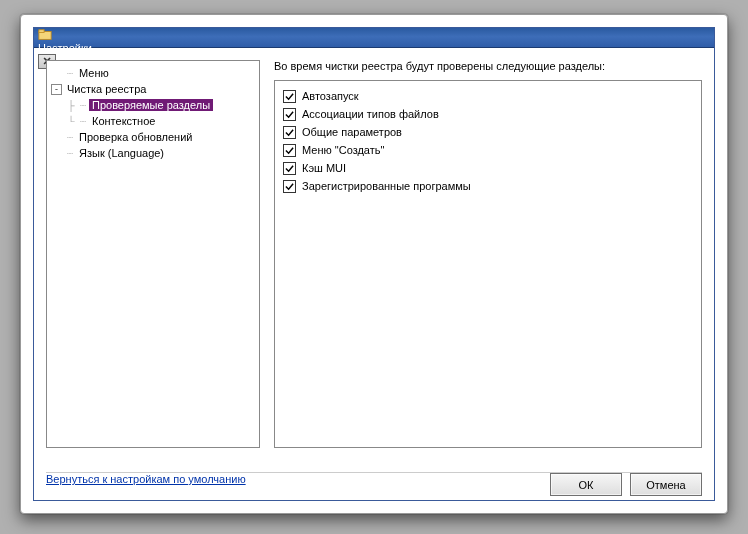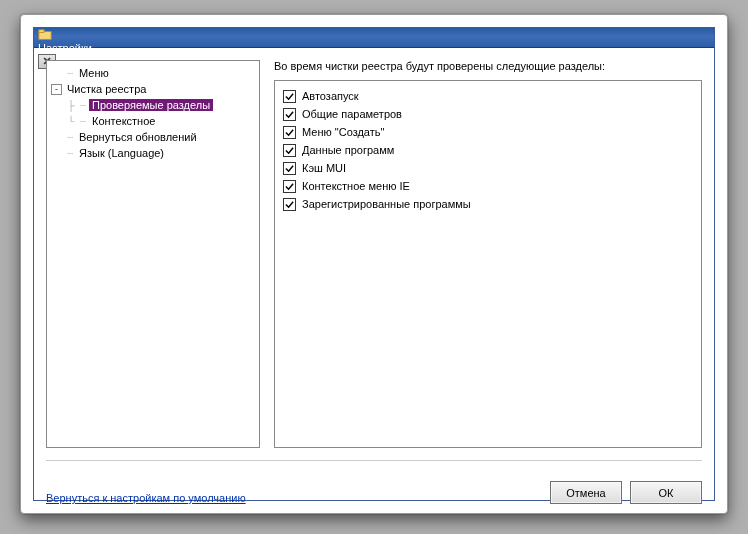--- a/index.html
+++ b/index.html
@@ -129,23 +129,23 @@
   background: #fff;
   margin-right: 6px;
   display: flex; align-items: center; justify-content: center;
 }
 .check-mark {
   width: 9px; height: 9px;
 }
 .footer {
   height: 44px;
   border-top: 1px solid #ccc;
-  margin: 4px 12px;
-  display: flex;
-  align-items: flex-end;
+  margin: 16px 12px;
+  display: flex;
+  align-items: flex-start;
 }
 .footer .link {
   color: #0033aa;
   text-decoration: underline;
   font-size: 11px;
   cursor: pointer;
 }
 .footer .spacer { flex: 1; }
 .btn {
   min-width: 72px;
@@ -207,21 +207,21 @@
                     <span class="conn">┈</span>
                     <span class="lbl">Контекстное</span>
                   </div>
                 </li>
               </ul>
             </li>
             <li>
               <div class="row">
                 <span class="noexp"></span>
                 <span class="conn">┈</span>
-                <span class="lbl">Вернуться обновлений</span>
+                <span class="lbl">Проверка обновлений</span>
               </div>
             </li>
             <li>
               <div class="row">
                 <span class="noexp"></span>
                 <span class="conn">┈</span>
                 <span class="lbl">Язык (Language)</span>
               </div>
             </li>
           </ul>
@@ -238,66 +238,58 @@
                 </svg>
               </span>
               <span>Автозапуск</span>
             </div>
             <div class="check-item">
               <span class="check-box">
                 <svg class="check-mark" viewBox="0 0 10 10">
                   <polyline points="1,5 4,8 9,2" fill="none" stroke="#000" stroke-width="1.6"></polyline>
                 </svg>
               </span>
+              <span>Ассоциации типов файлов</span>
+            </div>
+            <div class="check-item">
+              <span class="check-box">
+                <svg class="check-mark" viewBox="0 0 10 10">
+                  <polyline points="1,5 4,8 9,2" fill="none" stroke="#000" stroke-width="1.6"></polyline>
+                </svg>
+              </span>
               <span>Общие параметров</span>
             </div>
             <div class="check-item">
               <span class="check-box">
                 <svg class="check-mark" viewBox="0 0 10 10">
                   <polyline points="1,5 4,8 9,2" fill="none" stroke="#000" stroke-width="1.6"></polyline>
                 </svg>
               </span>
               <span>Меню "Создать"</span>
             </div>
             <div class="check-item">
               <span class="check-box">
                 <svg class="check-mark" viewBox="0 0 10 10">
                   <polyline points="1,5 4,8 9,2" fill="none" stroke="#000" stroke-width="1.6"></polyline>
                 </svg>
               </span>
-              <span>Данные программ</span>
-            </div>
-            <div class="check-item">
-              <span class="check-box">
-                <svg class="check-mark" viewBox="0 0 10 10">
-                  <polyline points="1,5 4,8 9,2" fill="none" stroke="#000" stroke-width="1.6"></polyline>
-                </svg>
-              </span>
               <span>Кэш MUI</span>
-            </div>
-            <div class="check-item">
-              <span class="check-box">
-                <svg class="check-mark" viewBox="0 0 10 10">
-                  <polyline points="1,5 4,8 9,2" fill="none" stroke="#000" stroke-width="1.6"></polyline>
-                </svg>
-              </span>
-              <span>Контекстное меню IE</span>
             </div>
             <div class="check-item">
               <span class="check-box">
                 <svg class="check-mark" viewBox="0 0 10 10">
                   <polyline points="1,5 4,8 9,2" fill="none" stroke="#000" stroke-width="1.6"></polyline>
                 </svg>
               </span>
               <span>Зарегистрированные программы</span>
             </div>
           </div>
       </div>
     </div>
 
     <div class="footer">
       <a class="link">Вернуться к настройкам по умолчанию</a>
       <span class="spacer"></span>
+      <button class="btn">ОК</button>
       <button class="btn">Отмена</button>
-      <button class="btn">ОК</button>
     </div>
   </div>
 </div>
 
 </body></html>

